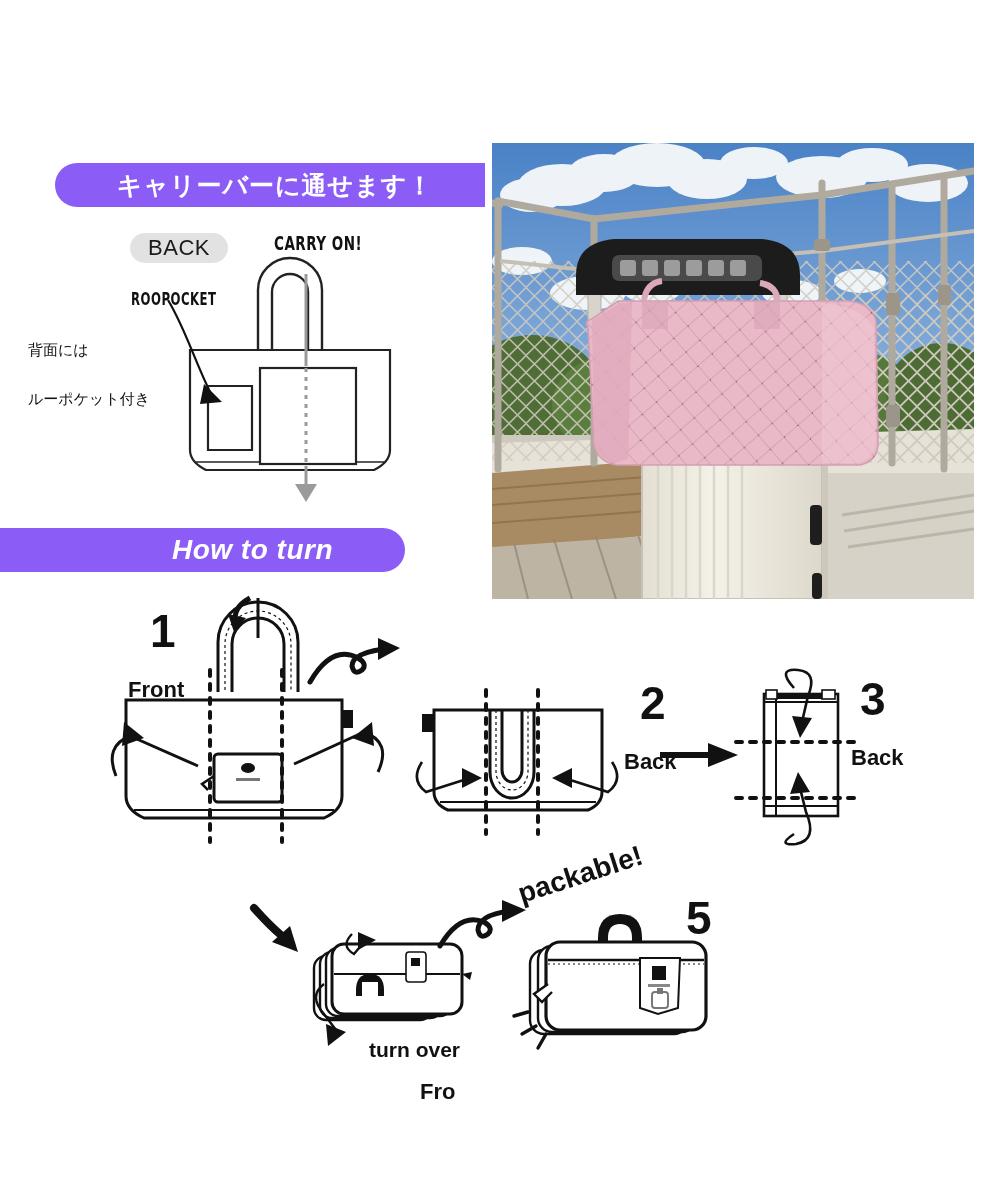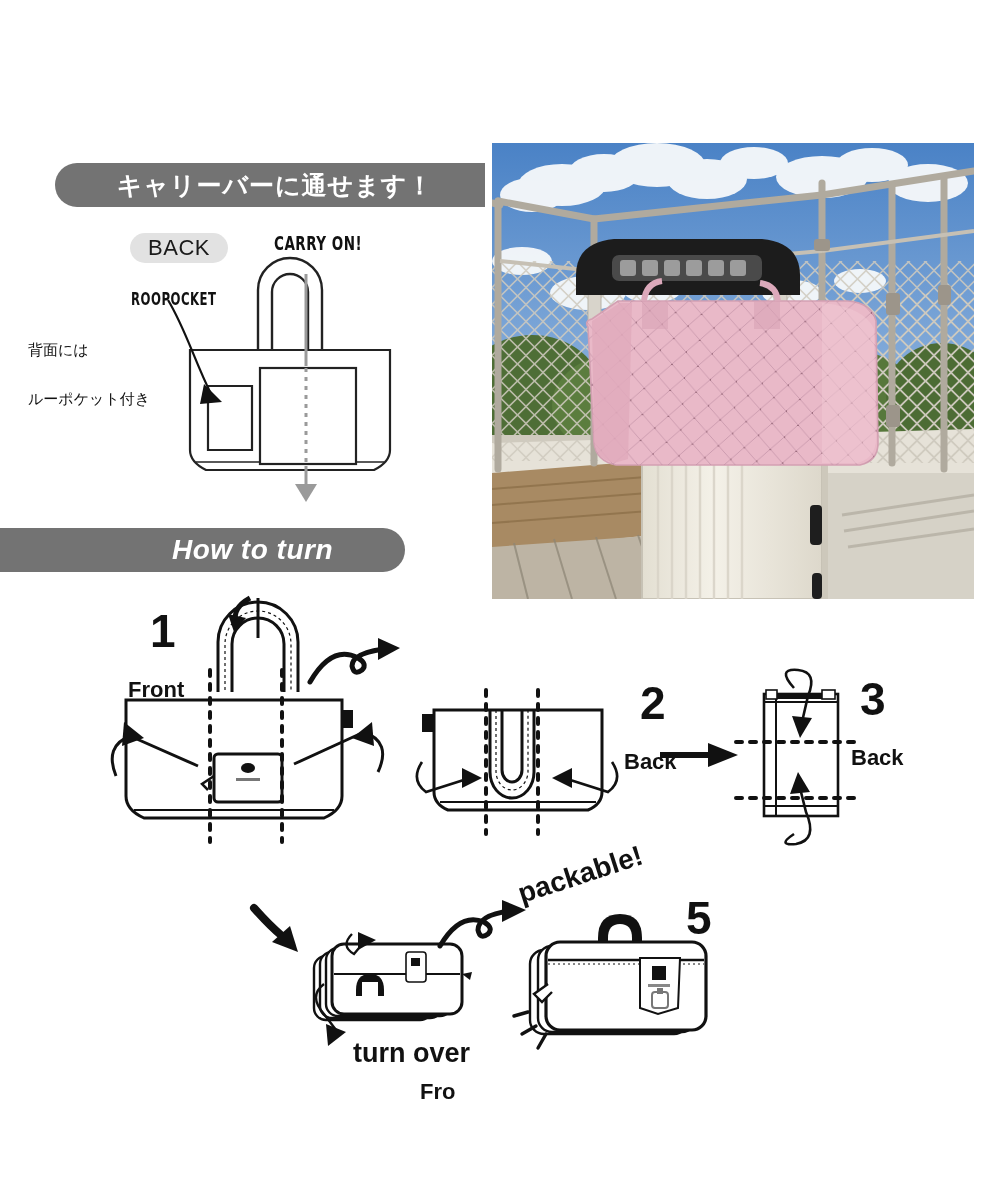--- a/index.html
+++ b/index.html
@@ -5,21 +5,21 @@
   html,body{margin:0;padding:0;}
   body{
     width:1000px;height:1200px;background:#ffffff;
     font-family:"Liberation Sans","DejaVu Sans",sans-serif;
     overflow:hidden;position:relative;
   }
   .stage{position:absolute;left:0;top:0;width:1000px;height:1200px;}
 
   
   .banner{
-    position:absolute;background:#737373;color:#fff;
+    position:absolute;background:#8b5cf6;color:#fff;
     display:flex;align-items:center;
   }
   #banner-carry{
     left:55px;top:163px;width:430px;height:44px;
     border-radius:22px 0 0 22px;
     justify-content:center;
   }
   #banner-carry .btext{
     font-size:25px;font-weight:700;letter-spacing:1px;
     font-family:"DejaVu Sans","Liberation Sans",sans-serif;
@@ -77,21 +77,21 @@
 
   #s1-num{left:150px;top:608px;}
   #s1-sub{left:128px;top:650px;}
   #s2-num{left:640px;top:680px;}
   #s2-sub{left:624px;top:722px;}
   #s3-num{left:860px;top:676px;}
   #s3-sub{left:851px;top:718px;}
   #s4-num{left:430px;top:965px;}
   #s4-sub{left:420px;top:1052px;}
   #s5-num{left:686px;top:895px;}
-  #turnover{left:353px;top:1038px;font-size:27px;font-weight:700;}
+  #turnover{left:369px;top:1038px;font-size:21px;font-weight:700;}
   #packable{
     left:524px;top:878px;font-size:28px;font-weight:700;
     transform:rotate(-18deg);transform-origin:left bottom;
   }
 
   .art{position:absolute;}
   .art svg{display:block;overflow:visible;}
 </style>
 </head>
 <body>

